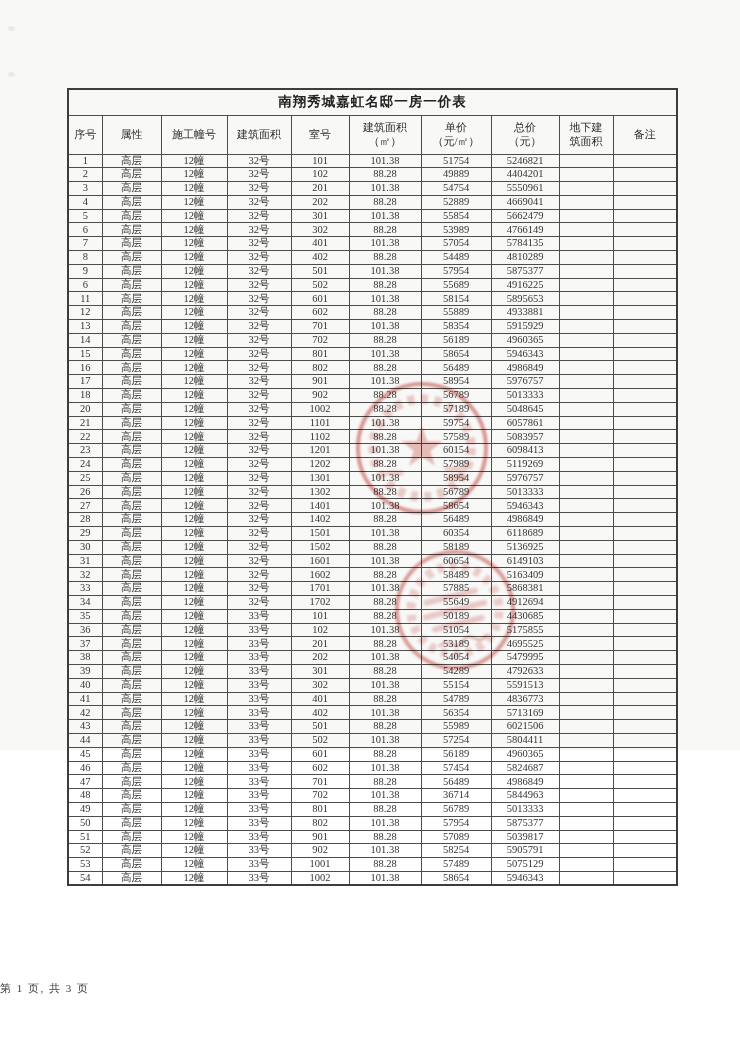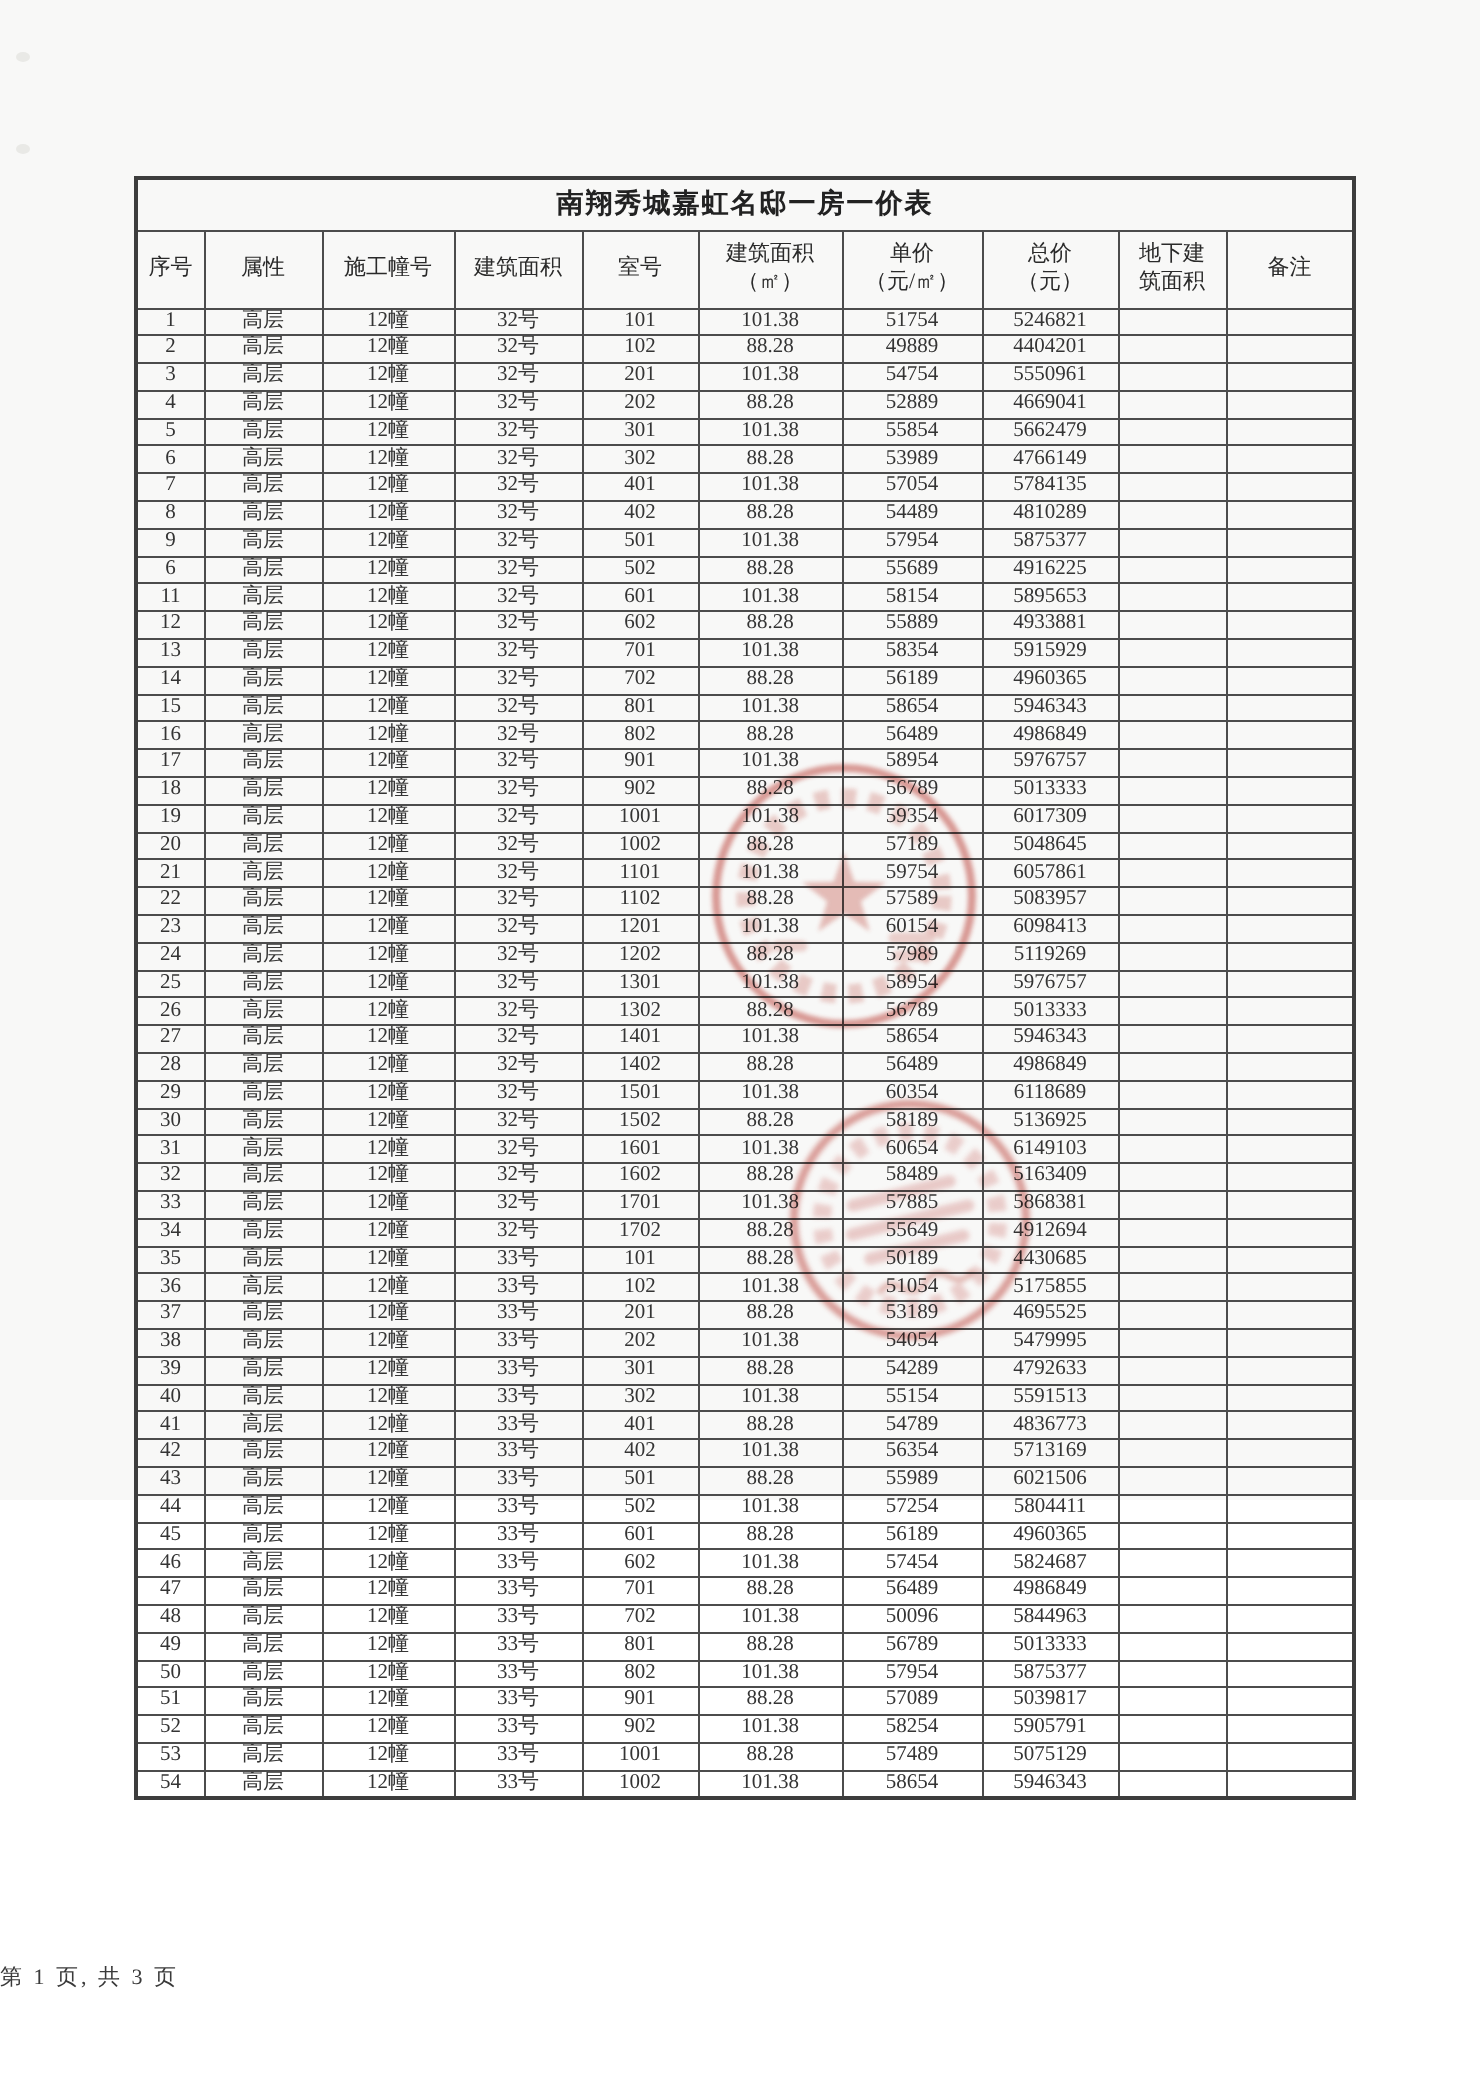--- a/index.html
+++ b/index.html
@@ -309,32 +309,20 @@
           <td>12幢</td>
           <td>32号</td>
           <td>902</td>
           <td>88.28</td>
           <td>56789</td>
           <td>5013333</td>
           <td></td>
           <td></td>
         </tr>
         <tr>
-          <td>19</td>
-          <td>高层</td>
-          <td>12幢</td>
-          <td>32号</td>
-          <td>1001</td>
-          <td>101.38</td>
-          <td>59354</td>
-          <td>6017309</td>
-          <td></td>
-          <td></td>
-        </tr>
-        <tr>
           <td>20</td>
           <td>高层</td>
           <td>12幢</td>
           <td>32号</td>
           <td>1002</td>
           <td>88.28</td>
           <td>57189</td>
           <td>5048645</td>
           <td></td>
           <td></td>
@@ -663,21 +651,21 @@
           <td></td>
           <td></td>
         </tr>
         <tr>
           <td>48</td>
           <td>高层</td>
           <td>12幢</td>
           <td>33号</td>
           <td>702</td>
           <td>101.38</td>
-          <td>50096</td>
+          <td>36714</td>
           <td>5844963</td>
           <td></td>
           <td></td>
         </tr>
         <tr>
           <td>49</td>
           <td>高层</td>
           <td>12幢</td>
           <td>33号</td>
           <td>801</td>

